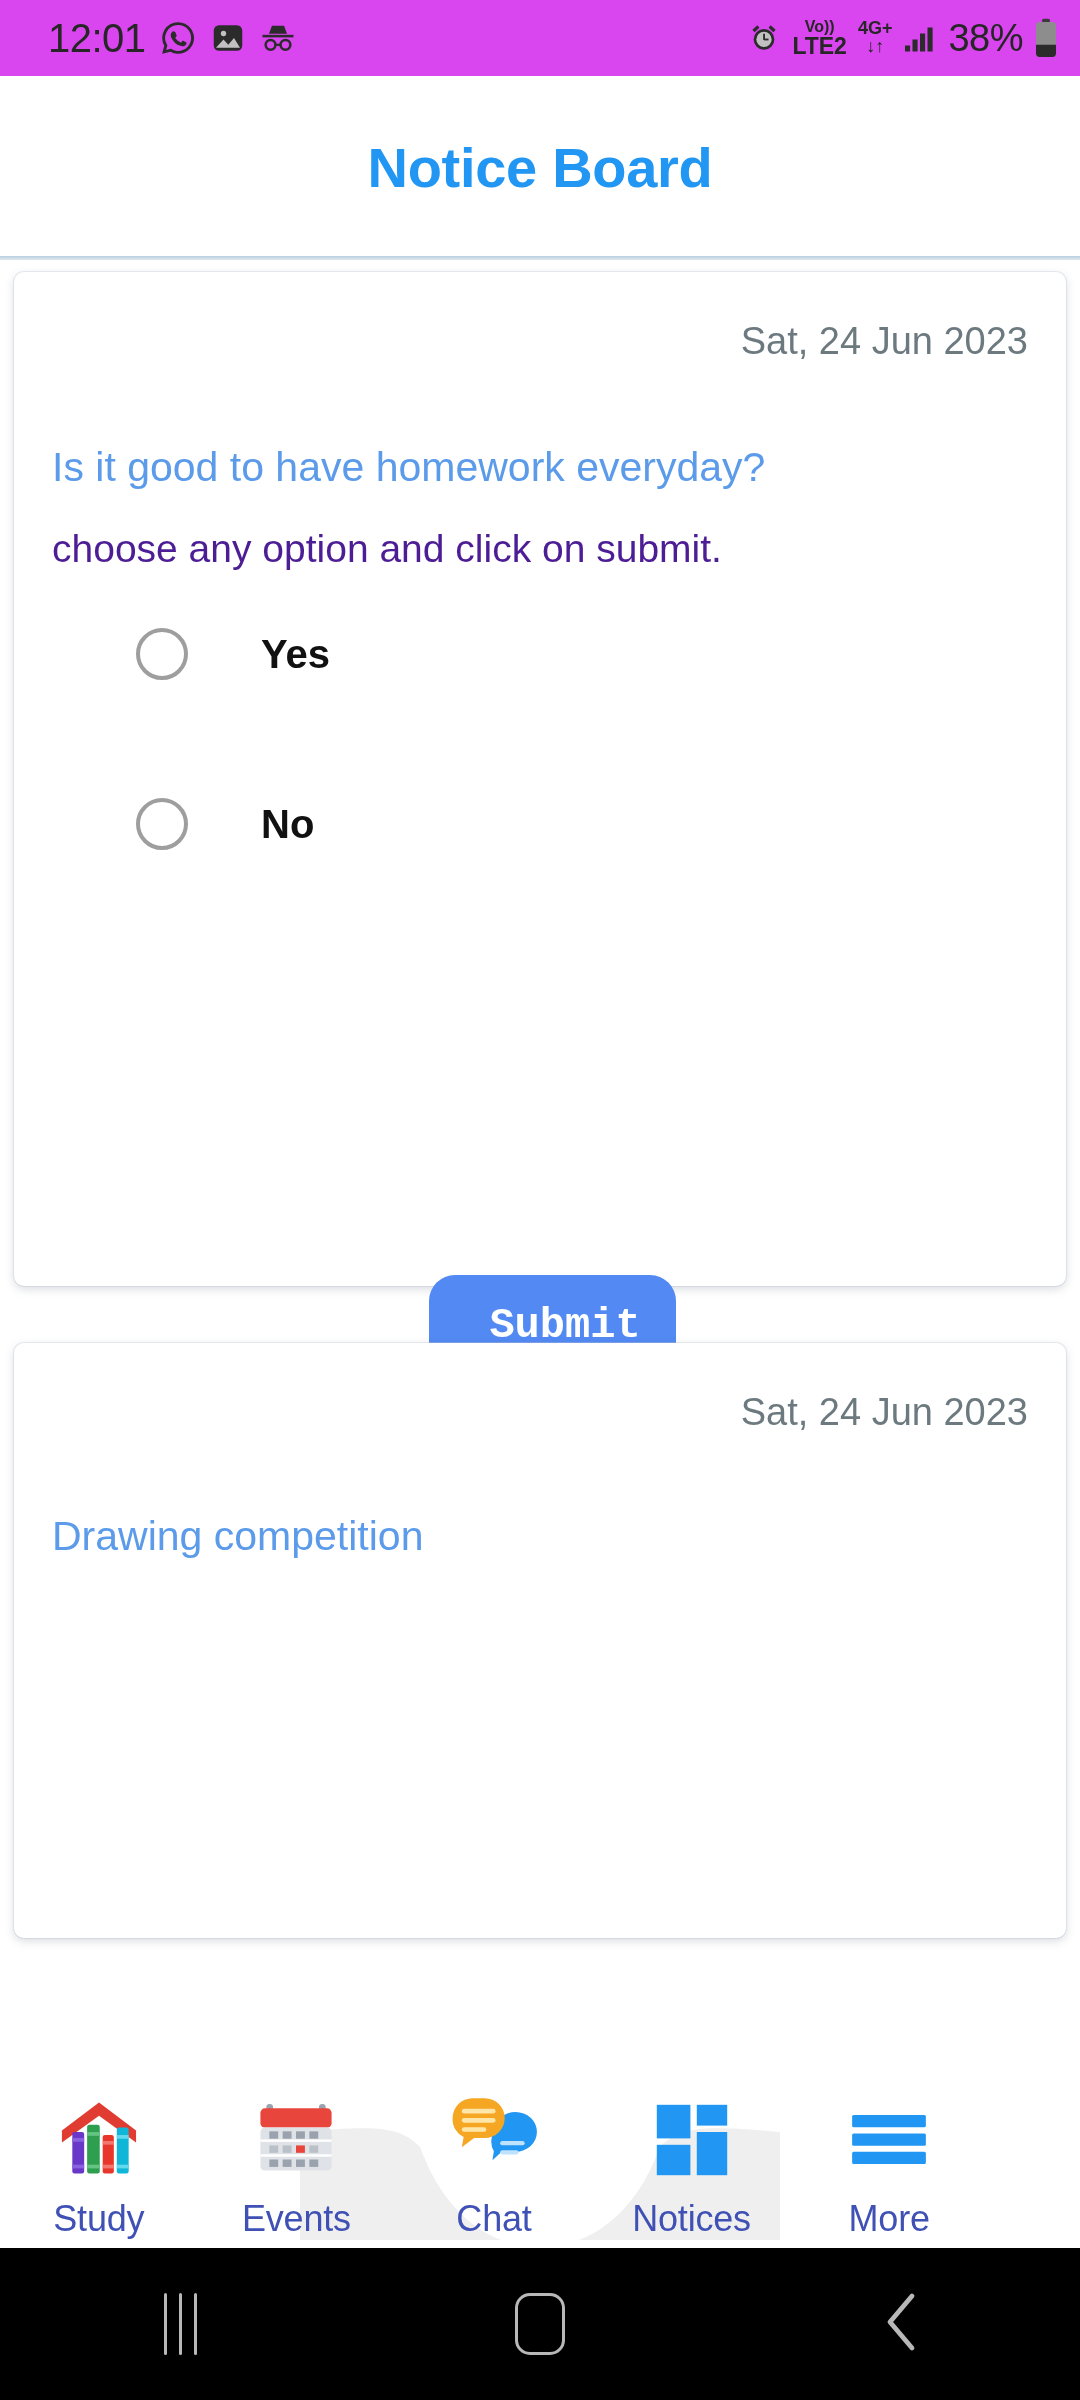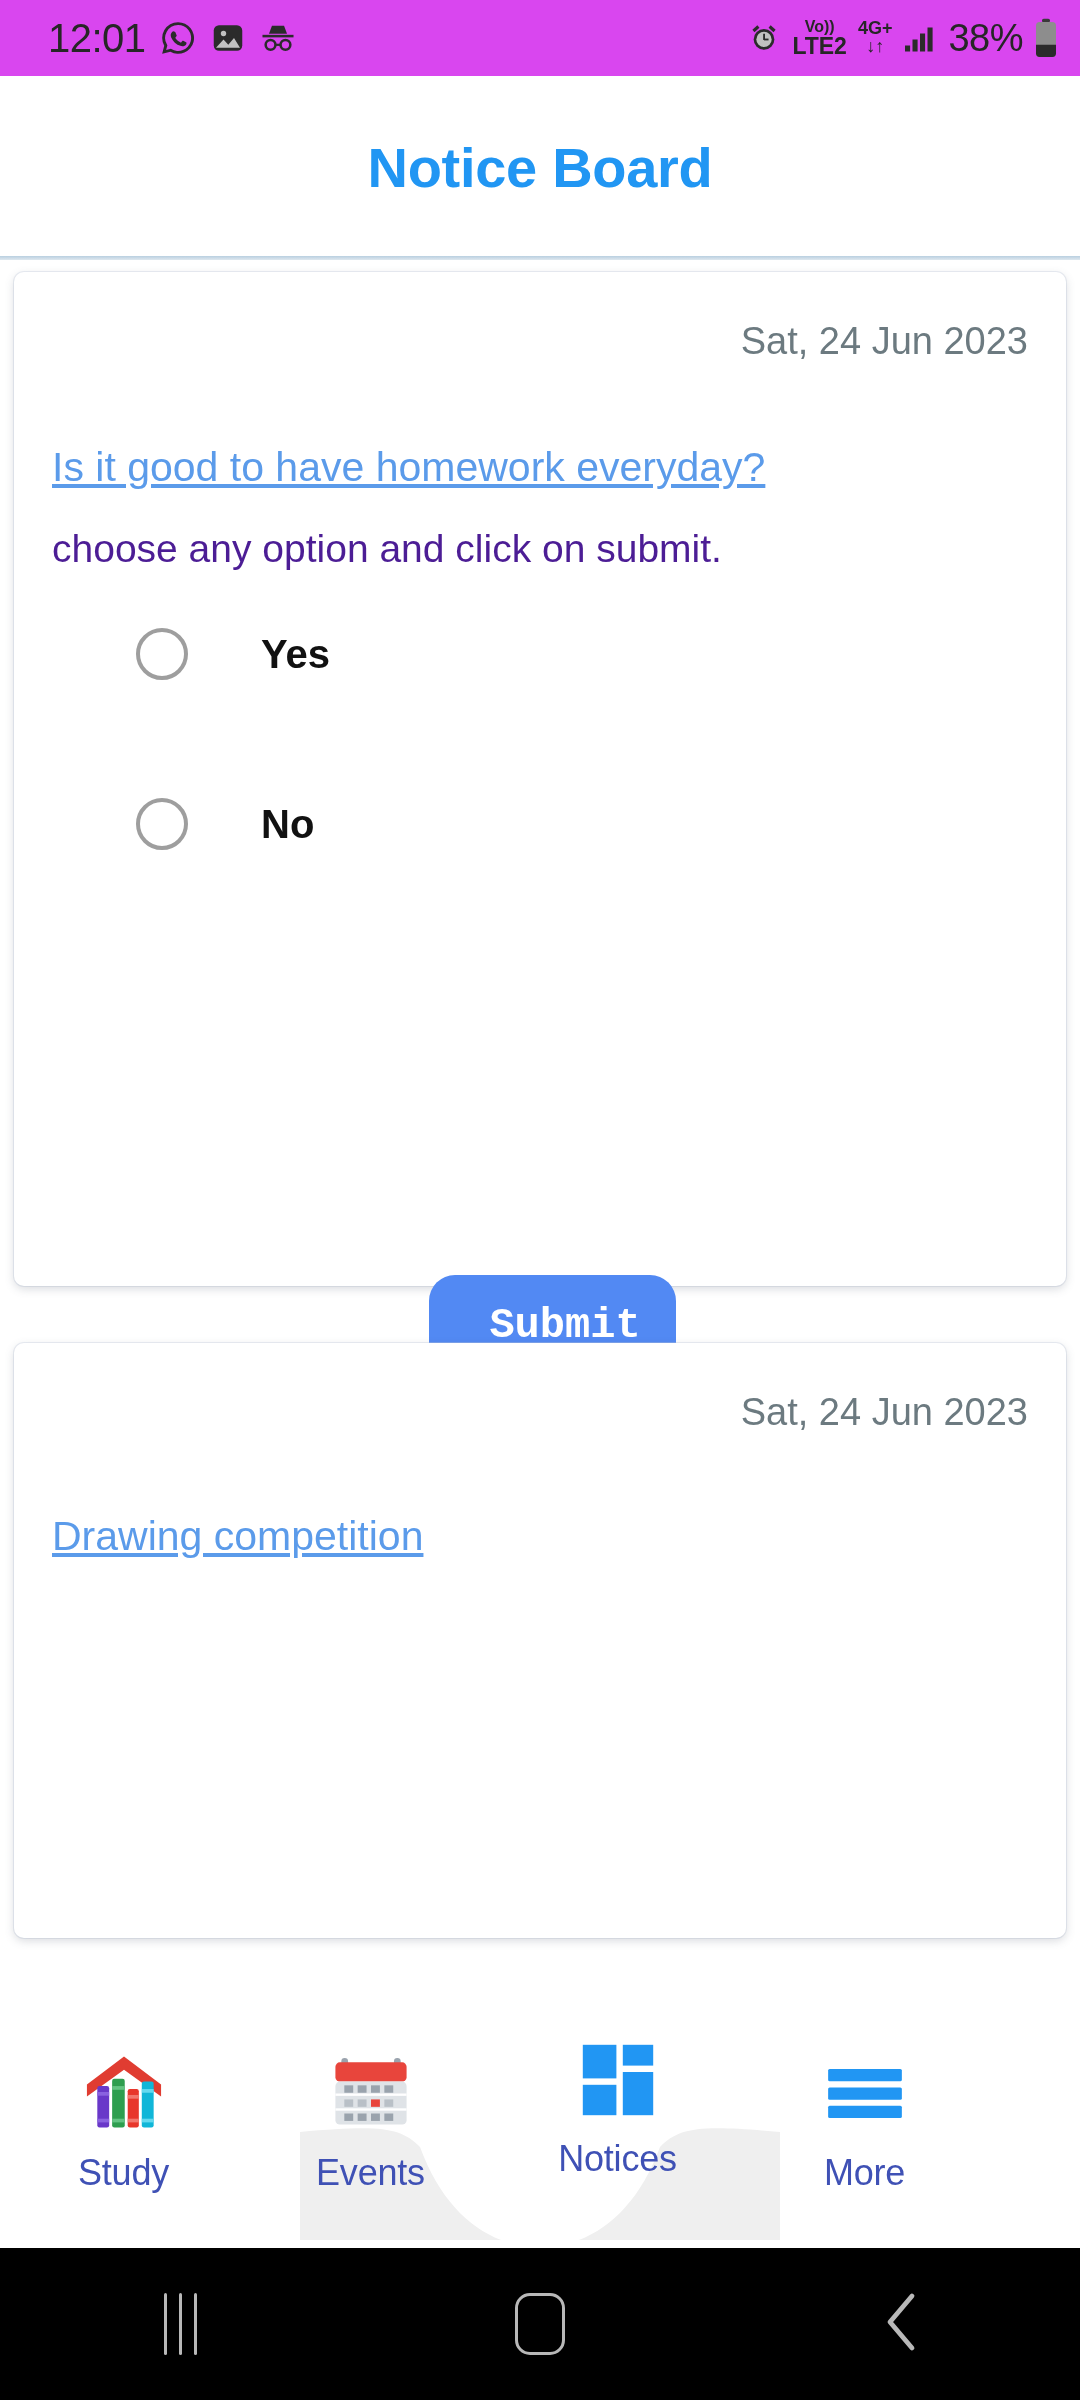--- a/index.html
+++ b/index.html
@@ -54,21 +54,21 @@
 
   .card-date{
     position:absolute; right:38px; top:0;
     font-size:38px; color:#6c7a80;
   }
   #card-1 .card-date{ top:48px; }
   #card-2 .card-date{ top:48px; }
 
   .card-title{
     position:absolute; left:38px;
-    font-size:41px; color:#5b9bea; font-weight:400;text-decoration:underline;
+    font-size:41px; color:#5b9bea; font-weight:400;
   }
   #card-1 .card-title{ top:172px; }
   #card-2 .card-title{ top:170px; }
 
   .card-body{
     position:absolute; left:38px; right:38px;
     font-size:39px; color:#4c1d95; line-height:1.18;
   }
   #card-1 .card-body{ top:254px; }
   #card-2 .card-body{ top:252px; width:975px; }
@@ -95,21 +95,21 @@
   }
 
   
   .bottomnav{
     position:absolute; top:1957px; left:0; width:1080px; height:283px;
     background:#ffffff; overflow:hidden;
   }
   .nav-wave{ position:absolute; top:0; left:0; width:1080px; height:283px; }
   .nav-items{
     position:absolute; top:0; left:0; width:988px; height:283px;
-    display:flex; align-items:center;
+    display:flex; align-items:flex-end;
   }
   .nav-item{
     flex:1 1 0; display:flex; flex-direction:column; align-items:center;
     cursor:pointer; position:relative;
   }
   .nav-icon{ display:flex; align-items:center; justify-content:center; }
   .nav-label{ font-size:36px; color:#3f51b5; letter-spacing:-0.2px; }
 
   .nav-item.regular .nav-icon{ margin-top:42px; height:92px; }
   .nav-item.regular .nav-label{ margin-top:14px; }
@@ -282,20 +282,34 @@
             <rect x="38" y="34" width="6" height="5" fill="#b9c0c7"></rect>
             <rect x="11" y="43.5" width="6" height="5" fill="#9aa3ad"></rect>
             <rect x="20" y="43.5" width="6" height="5" fill="#9aa3ad"></rect>
             <rect x="29" y="43.5" width="6" height="5" fill="#9aa3ad"></rect>
             <rect x="38" y="43.5" width="6" height="5" fill="#9aa3ad"></rect>
           </svg>
         </span>
         <span class="nav-label">Events</span>
       </div>
 
+      <div class="nav-item regular">
+        <span class="nav-icon">
+          <svg width="92" height="86" viewBox="0 0 60 56">
+            <path d="M24 16a14 13 0 1 1 14 13h-9l-6 5.5.9-5.9A13 13 0 0 1 24 16z" fill="#2196f3" transform="translate(6,8)"></path>
+            <rect x="34" y="30" width="16" height="2.8" rx="1.4" fill="#bfe3ff"></rect>
+            <rect x="34" y="36" width="12" height="2.8" rx="1.4" fill="#bfe3ff"></rect>
+            <path d="M3 15a13 13 0 0 1 13-13h8a13 13 0 0 1 0 26h-7l-8 6 1.2-6.6A12.9 12.9 0 0 1 3 15z" fill="#f5a623"></path>
+            <rect x="9" y="9" width="22" height="3" rx="1.5" fill="#ffe6a8"></rect>
+            <rect x="9" y="15" width="22" height="3" rx="1.5" fill="#ffe6a8"></rect>
+            <rect x="9" y="21" width="16" height="3" rx="1.5" fill="#ffe6a8"></rect>
+          </svg>
+        </span>
+        <span class="nav-label">Chat</span>
+      </div>
 
       <div class="nav-item active">
         <span class="nav-icon">
           <svg width="80" height="80" viewBox="0 0 50 50">
             <rect x="3" y="3" width="21" height="21" fill="#2196f3"></rect>
             <rect x="28" y="3" width="19" height="13" fill="#2196f3"></rect>
             <rect x="3" y="28" width="21" height="19" fill="#2196f3"></rect>
             <rect x="28" y="20" width="19" height="27" fill="#2196f3"></rect>
           </svg>
         </span>

